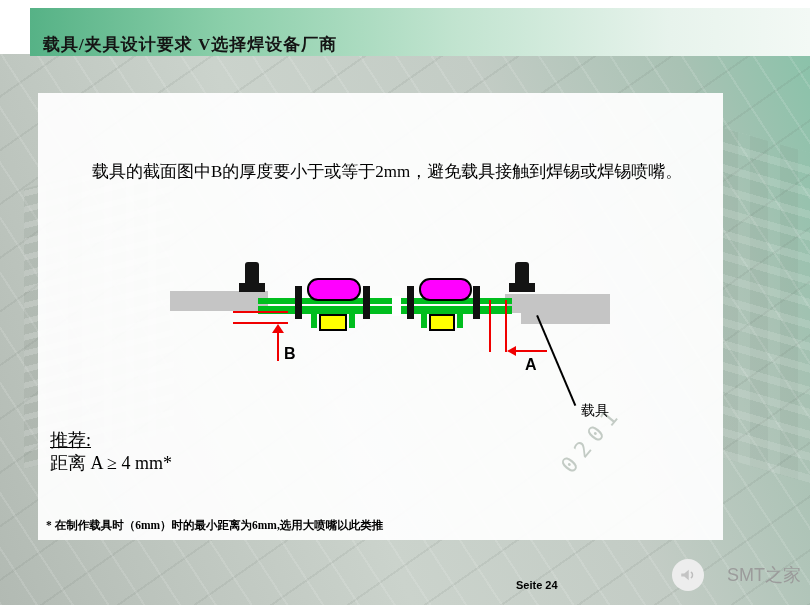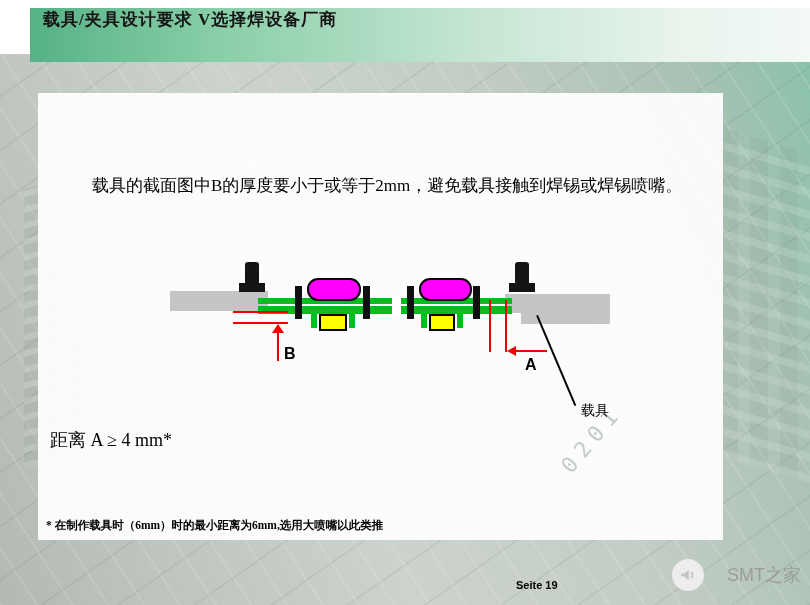--- a/index.html
+++ b/index.html
@@ -17,35 +17,35 @@
         background:repeating-linear-gradient(0deg, rgba(255,255,255,0.30) 0 6px, transparent 6px 16px),
                    repeating-linear-gradient(90deg, rgba(120,132,122,0.25) 0 14px, transparent 14px 22px); }
   .pads-right { position:absolute; right:0; top:140px; width:90px; height:330px; z-index:0;
         transform:skewY(16deg); opacity:.5;
         background:repeating-linear-gradient(0deg, rgba(255,255,255,0.25) 0 8px, transparent 8px 22px),
                    repeating-linear-gradient(90deg, rgba(110,122,112,0.20) 0 18px, transparent 18px 30px); }
 
   .top-strip  { position:absolute; left:0; top:0; width:100%; height:8px; background:#fff; z-index:2; }
   .left-strip { position:absolute; left:0; top:0; width:30px; height:54px; background:#fff; z-index:2; }
 
-  .header-bar { position:absolute; left:30px; top:8px; width:780px; height:54px; z-index:3;
+  .header-bar { position:absolute; left:30px; top:8px; width:780px; height:48px; z-index:3;
         background:linear-gradient(to right, var(--accent-green,#56b286) 0%, #8bcfaa 25%, #c2e4d0 55%, #e7f3ec 82%, #f3f9f5 100%);
-        display:flex; align-items:flex-start; }
+        display:flex; align-items:flex-end; }
   .title { padding-left:13px; font-size:17px; font-weight:bold; color:#141414; letter-spacing:1px; }
 
   .panel { position:absolute; left:38px; top:93px; width:685px; height:447px;
         background:rgba(255,255,255,0.93); z-index:1; }
 
   .marking { position:absolute; left:556px; top:462px; z-index:2; opacity:.8;
         font-family:"DejaVu Sans Mono", monospace; font-size:22px; color:#b6c0b8;
         letter-spacing:7px; transform:rotate(-50deg); transform-origin:left top; }
 
   .para { position:absolute; z-index:3; font-size:17px; line-height:1.62; margin:0; text-indent:2.7em; }
   .para1 { left:46px; top:113px; width:655px; }
-  .para2 { left:46px; top:172px; width:655px; }
+  .para2 { left:46px; top:158px; width:655px; }
 
   .diagram { position:absolute; left:165px; top:255px; width:465px; height:182px; z-index:3; }
   .d { position:absolute; }
   .gray { background:var(--carrier-gray,#c5c5c5); }
   .blk  { background:var(--clamp-black,#141414); }
   .grn  { background:var(--pcb-green,#00be1e); }
   .red  { background:var(--dimension-red,#f00000); }
 
   .carrier-left        { left:5px;   top:36px; width:98px;  height:20px; }
   .carrier-right       { left:340px; top:39px; width:105px; height:19px; }
@@ -165,26 +165,27 @@
     <div class="d red dim-a-right"></div>
     <div class="d dim-a-head"></div>
     <div class="d red dim-a-line"></div>
     <div class="d dim-a-label">A</div>
 
     <div class="d leader"></div>
     <div class="d carrier-label">载具</div>
   </div>
 
   <div class="rec">
+    <span class="rec-heading">推荐:</span>
     <span class="rec-line">距离 A ≥ 4 mm*</span>
   </div>
 
   <div class="footnote">* 在制作载具时（6mm）时的最小距离为6mm,选用大喷嘴以此类推</div>
 
-  <div class="page">Seite 19</div>
+  <div class="page">Seite 24</div>
 
   <div class="watermark">
     <span class="wm-icon">
       <svg width="18" height="18" viewBox="0 0 24 24" aria-hidden="true">
         <path d="M3 10 L3 14 L7 14 L13 19 L13 5 L7 10 Z" fill="#c4c4c4"></path>
         <path d="M16.5 8.5 C18.5 10 18.5 14 16.5 15.5" stroke="#bdbdbd" stroke-width="2" fill="none" stroke-linecap="round"></path>
       </svg>
     </span>
     <span class="wm-text">SMT之家</span>
   </div>

